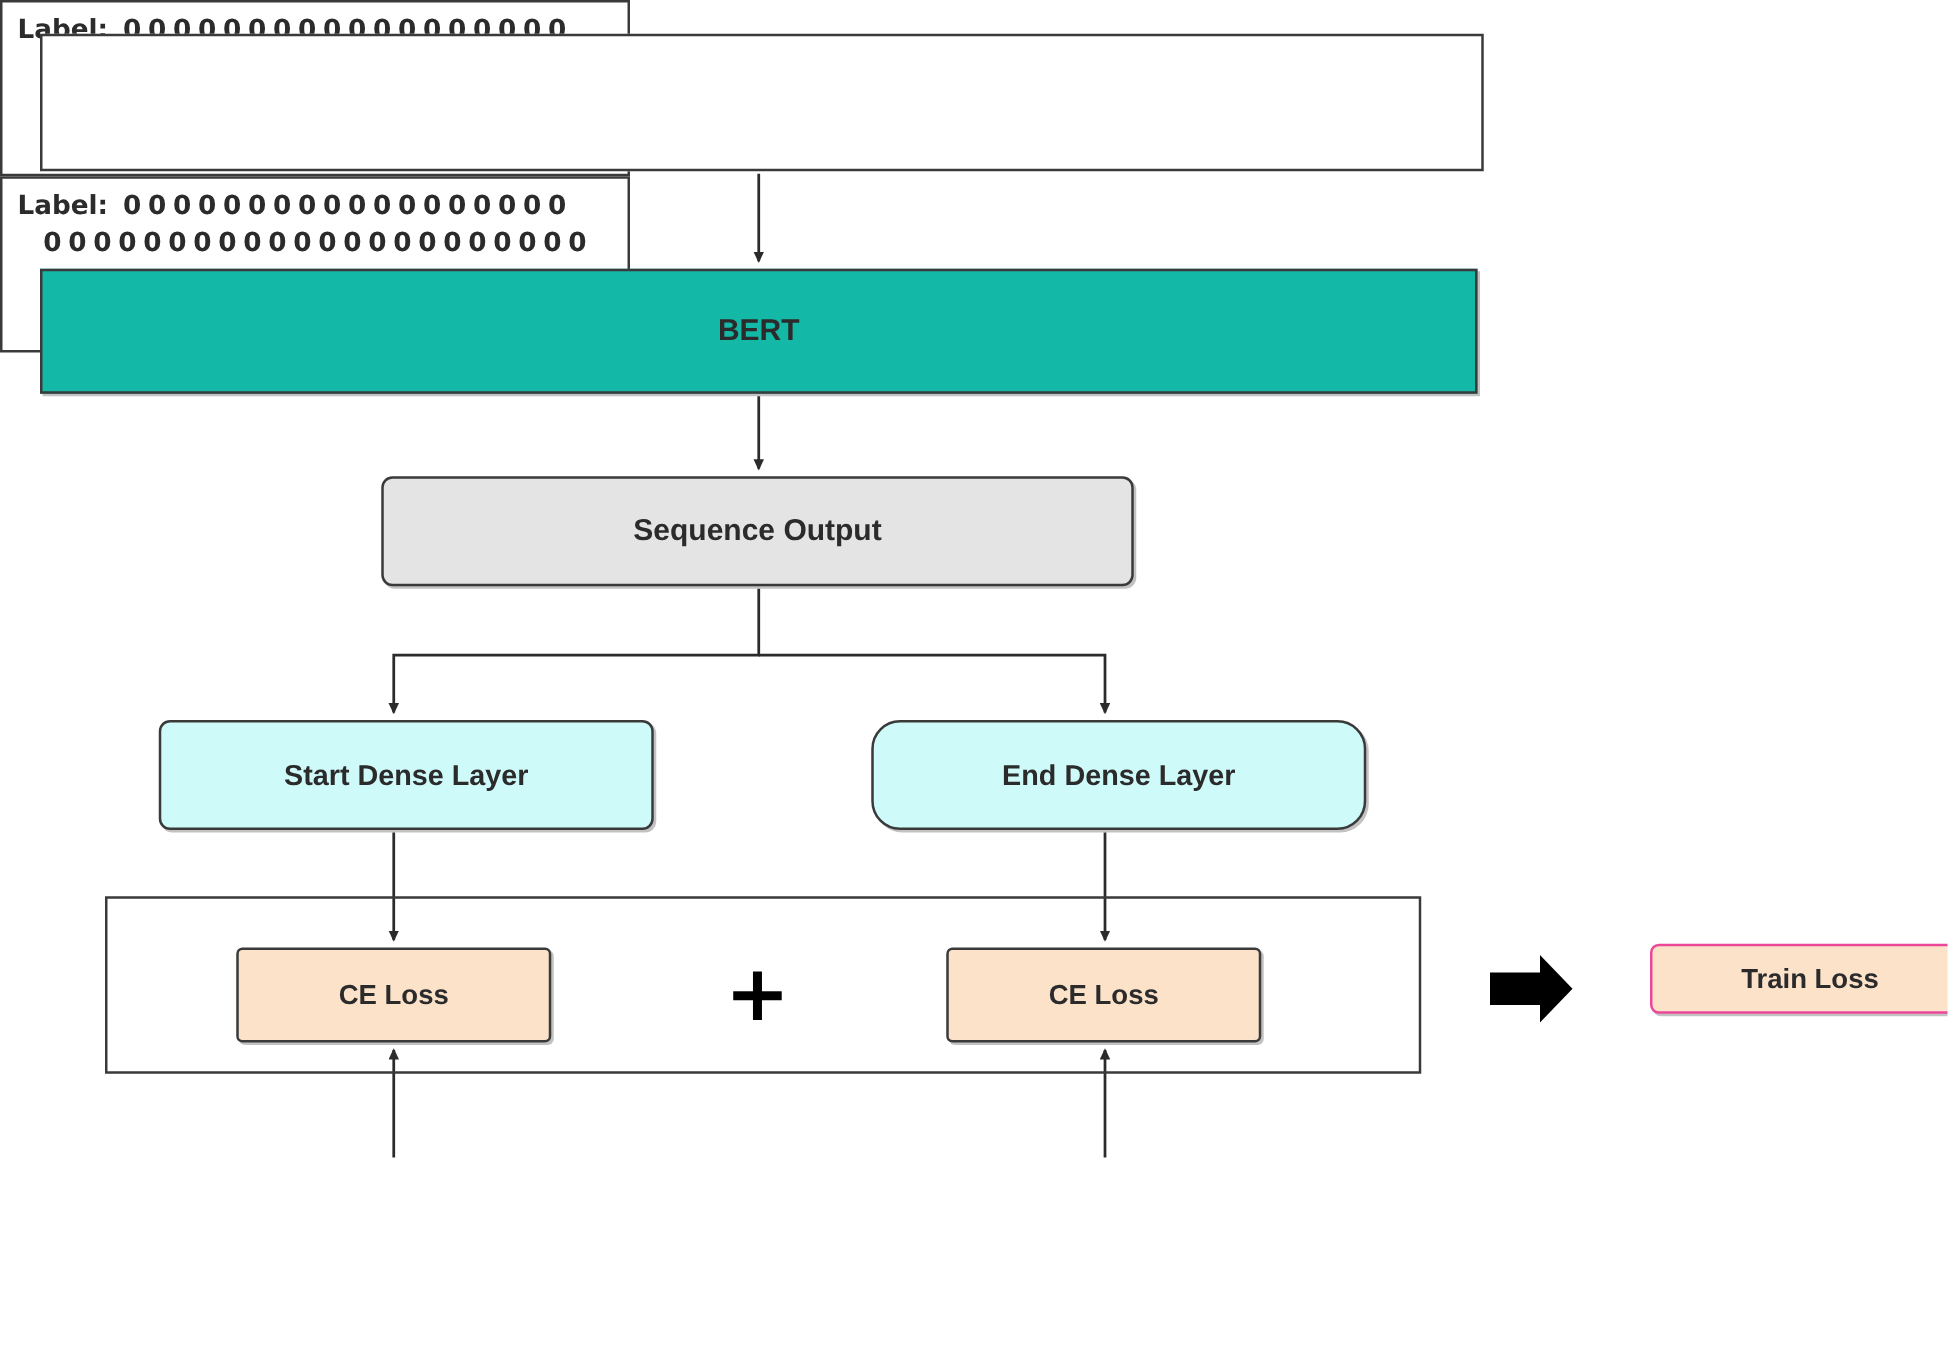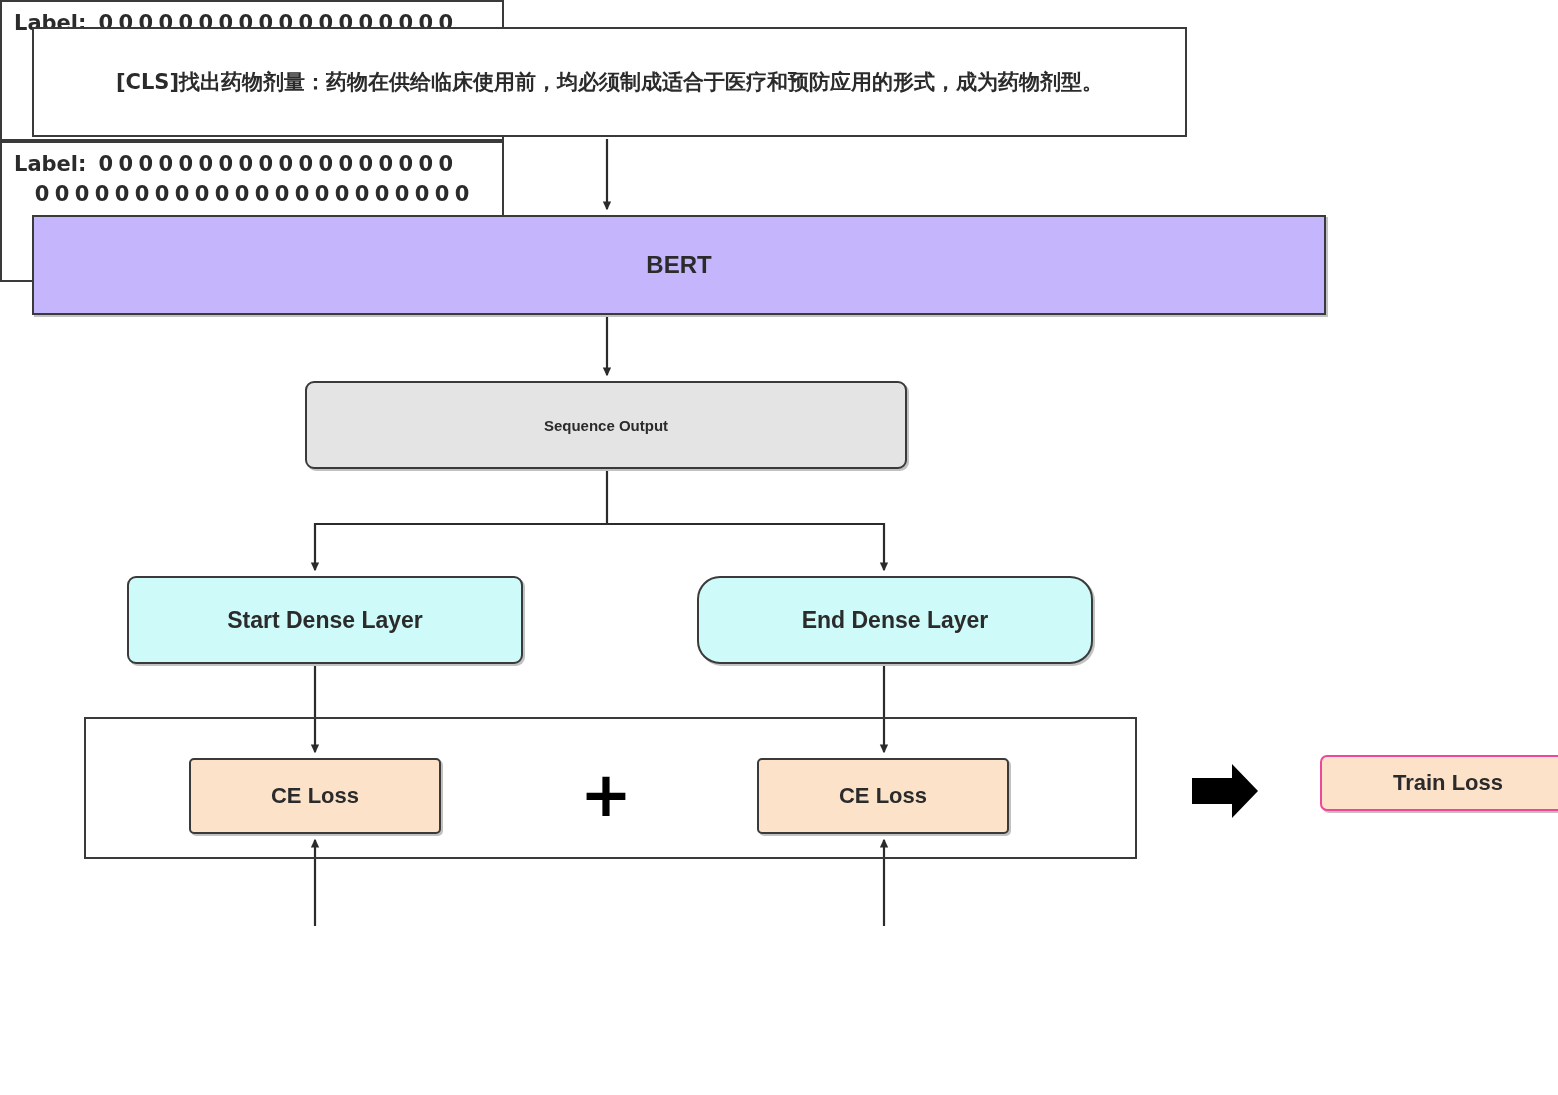--- a/index.html
+++ b/index.html
@@ -45,38 +45,38 @@
   }
   #input-box .line { display: block; }
   #input-box .l1 { text-align: center; }
   #input-box .l2 { text-align: center; }
   .hl { color: #ff0000; }
 
   
   #bert-box {
     left: 32px;
     top: 215px;
-    width: 1294px;
+    width: 1150px;
     height: 100px;
-    background: #c4b5fd;
+    background: #14b8a6;
     border: 2px solid #3a3a3a;
     font-size: 24px;
     box-shadow: 2px 2px 0 rgba(80,80,80,0.35);
   }
 
   
   #seq-box {
     left: 305px;
     top: 381px;
     width: 602px;
     height: 88px;
     background: #e4e4e4;
     border: 2px solid #3a3a3a;
     border-radius: 9px;
-    font-size: 15px;
+    font-size: 24px;
     box-shadow: 2px 2px 0 rgba(80,80,80,0.35);
   }
 
   
   .dense {
     top: 576px;
     width: 396px;
     height: 88px;
     background: #cefaf9;
     border: 2px solid #3a3a3a;
@@ -191,21 +191,20 @@
 
   <path d="M884,926 L884,840" stroke="#2b2b2b" stroke-width="2.2" fill="none" marker-end="url(#arrowhead-up)"></path>
 
   <g>
     <path d="M1192,778 L1232,778 L1232,764 L1258,791 L1232,818 L1232,804 L1192,804 Z" fill="#000000"></path>
   </g>
 </svg>
 
 <div class="node" id="input-box">
   <div>
-    <span class="line l1">[CLS]找出药物剂量：药物在供给临床使用前，均必须制成适合于医疗和预防应用的形式，成为药物剂型。</span>
   </div>
 </div>
 
 <div class="node" id="bert-box">BERT</div>
 
 <div class="node" id="seq-box">Sequence Output</div>
 
 <div class="node dense" id="dense-start">Start Dense Layer</div>
 <div class="node dense" id="dense-end">End Dense Layer</div>
 

